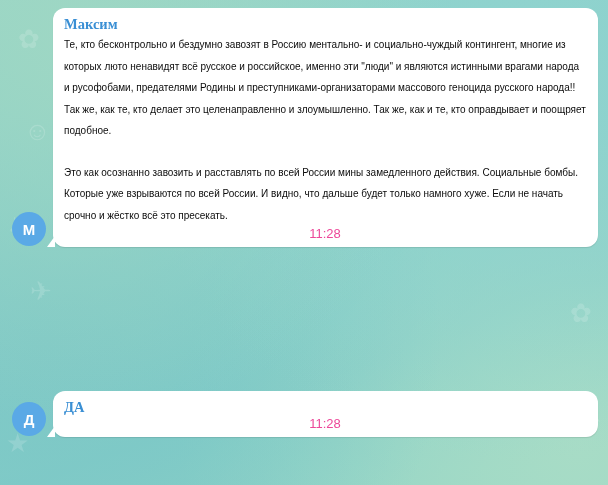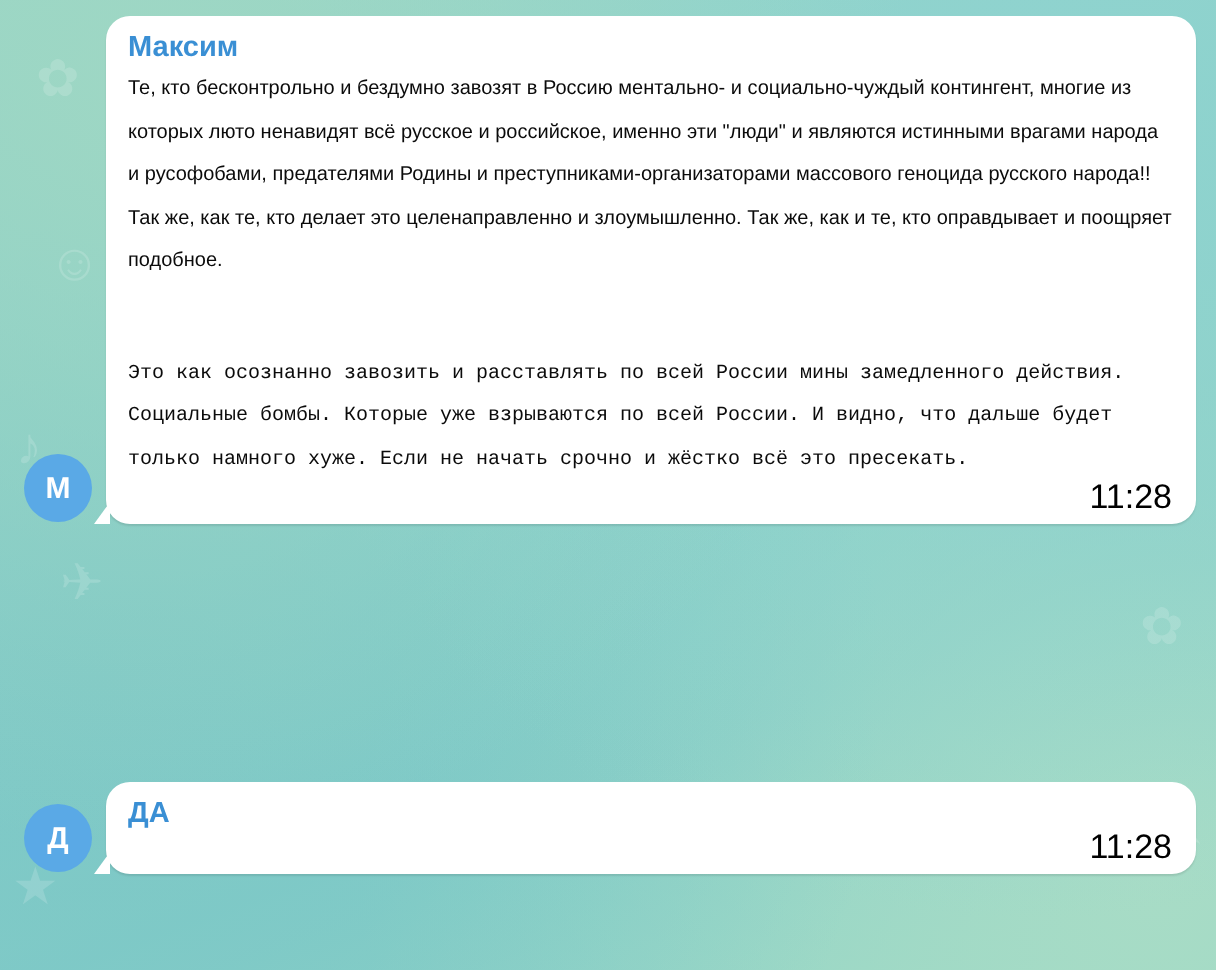--- a/index.html
+++ b/index.html
@@ -77,32 +77,33 @@
     border-width: 0 0 11px 8px;
     border-color: transparent transparent #ffffff transparent;
   }
 
   .sender {
     font-size: 14.5px;
     font-weight: bold;
     color: #3a8fd4;
     margin-bottom: 1px;
     line-height: 18px;
+    font-family: Liberation Serif, serif;
   }
   .text {
     font-size: 10px;
     line-height: 21.5px;
     color: #0b0b0b;
     white-space: pre-wrap;
     word-wrap: break-word;
   }
   .time {
-    font-size: 17px;
-    color: #000000;
-    text-align: right;
+    font-size: 13px;
+    color: #ec4899;
+    text-align: center;
     line-height: 14px;
     margin-top: 1px;
     padding-right: 1px;
   }
 
   
   #msg-1 {
     left: 12px;
     top: 8px;
   }
@@ -130,21 +131,21 @@
   <span class="doodle" style="left:570px; top:300px;">✿</span>
   <span class="doodle" style="left:578px; top:410px;">☂</span>
 
   <div class="msg-row" id="msg-1">
     <div class="avatar" style="background:#5aa9e6;">
       <span>М</span>
     </div>
     <div class="bubble">
       <div class="sender">Максим</div>
       <div class="text">Те, кто бесконтрольно и бездумно завозят в Россию ментально- и социально-чуждый контингент, многие из которых люто ненавидят всё русское и российское, именно эти "люди" и являются истинными врагами народа и русофобами, предателями Родины и преступниками-организаторами массового геноцида русского народа!! Так же, как те, кто делает это целенаправленно и злоумышленно. Так же, как и те, кто оправдывает и поощряет подобное.</div>
-      <div class="text" style="margin-top:35px;font-family:Liberation Mono, monospace;"><span>Это как осознанно завозить и расставлять по всей России мины замедленного действия. Социальные бомбы. Которые уже взрываются по всей России. И видно, что дальше будет только намного хуже. Если не начать срочно и жёстко всё это пресекать.</span></div>
+      <div class="text" style="margin-top:20px;"><span>Это как осознанно завозить и расставлять по всей России мины замедленного действия. Социальные бомбы. Которые уже взрываются по всей России. И видно, что дальше будет только намного хуже. Если не начать срочно и жёстко всё это пресекать.</span></div>
       <div class="time">11:28</div>
     </div>
   </div>
 
   <div class="msg-row" id="msg-2">
     <div class="avatar" style="background:#5aa9e6;">
       <span>Д</span>
     </div>
     <div class="bubble">
       <div class="sender">ДА</div>

